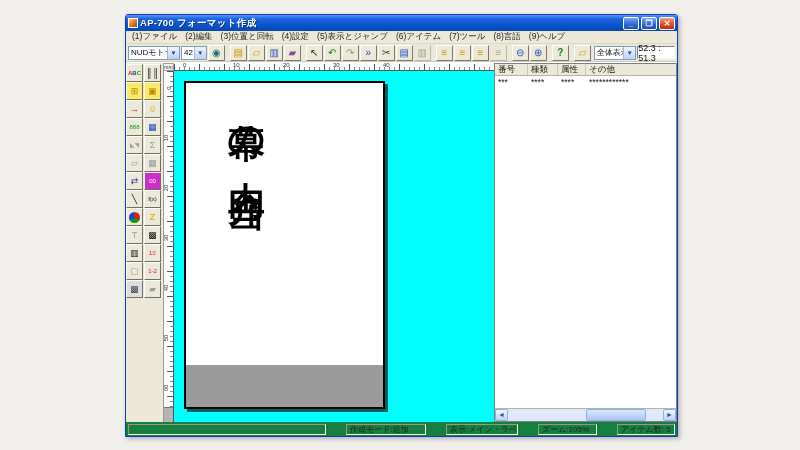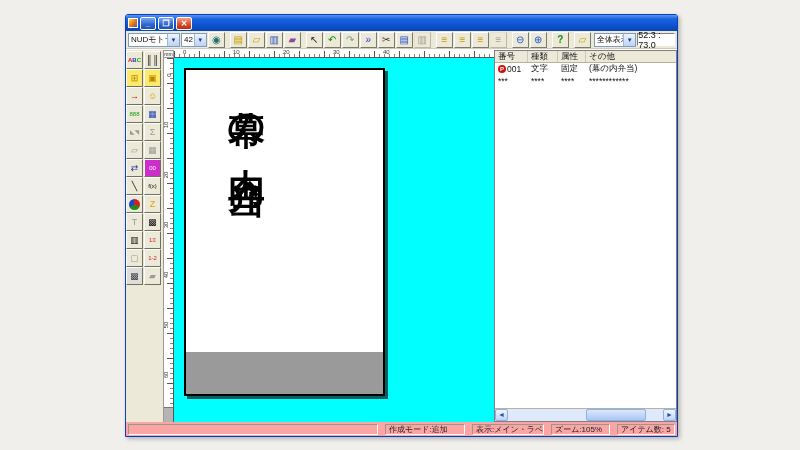--- a/index.html
+++ b/index.html
@@ -93,38 +93,50 @@
   .rfill{flex:1}
   .rscroll{height:13px;flex:0 0 13px;display:flex;align-items:center;background:#dfe9fb;
            border-top:1px solid #b5b29e}
   .sarrow{width:13px;height:12px;flex:0 0 13px;background:linear-gradient(180deg,#f0f6ff,#bdd3f8);
           border:1px solid #8cb0e8;border-radius:2px;color:#2a4f9e;font-size:7px;
           text-align:center;line-height:10px}
   .strack{flex:1;position:relative;height:12px}
   .sthumb{position:absolute;left:78px;width:60px;top:0;height:12px;border-radius:2px;
           background:linear-gradient(180deg,#dbe8fd,#aac6f2);border:1px solid #8cb0e8}
   
-  .statusbar{height:14px;flex:0 0 14px;display:flex;gap:7px;align-items:center;background:#fca5a5;
+  .statusbar{height:14px;flex:0 0 14px;display:flex;gap:20px;align-items:center;background:#15803d;
              padding:1px 2px;font-size:8px;color:#222}
   .seg{height:11px;border:1px solid;border-color:#99968a #fff #fff #99968a;display:flex;
        align-items:center;padding:0 3px;white-space:nowrap;overflow:hidden}
   .seg.s0{flex:1}.seg.s1{width:80px}.seg.s2{width:72px}.seg.s3{width:59px}.seg.s4{width:58px}
 </style>
 </head>
 <body>
 
 <div class="window">
 
   <div class="titlebar">
     <div class="title-icon"></div>
+    <div class="title-text">AP-700 フォーマット作成</div>
     <div class="tb-ctl">_</div>
     <div class="tb-ctl">❐</div>
     <div class="tb-ctl close">✕</div>
   </div>
 
+  <div class="menubar">
+      <div class="menu-item">(1)ファイル</div>
+      <div class="menu-item">(2)編集</div>
+      <div class="menu-item">(3)位置と回転</div>
+      <div class="menu-item">(4)設定</div>
+      <div class="menu-item">(5)表示とジャンプ</div>
+      <div class="menu-item">(6)アイテム</div>
+      <div class="menu-item">(7)ツール</div>
+      <div class="menu-item">(8)言語</div>
+      <div class="menu-item">(9)ヘルプ</div>
+    </div>
 
   <div class="toolbar">
     <div class="combo font-combo">
       <span class="cval">NUDモトヤEX明朝</span>
       <span class="carr">▼</span>
     </div>
     <div class="combo size-combo">
       <span class="cval">42</span>
       <span class="carr">▼</span>
     </div>
@@ -147,21 +159,21 @@
         <div class="tbtn dis" style="color: rgb(154, 154, 154);">≡</div>
         <div class="tbtn gap" style="color: rgb(34, 85, 204);">⊖</div>
         <div class="tbtn" style="color: rgb(34, 85, 204);">⊕</div>
         <div class="tbtn gap" style="color: rgb(18, 138, 18); font-weight: bold;">?</div>
         <div class="tbtn gap" style="color: rgb(200, 155, 0);">▱</div>
       </div>
     <div class="combo view-combo">
       <span class="cval">全体表示</span>
       <span class="carr">▼</span>
     </div>
-    <div class="coords">52.3 : 73.0</div>
+    <div class="coords">52.3 : 51.3</div>
   </div>
 
   <div class="content">
 
     <div class="palette" id="palette">
         <div class="pbtn">
           <span class="abc" style="color:#cc2222">A</span>
           <span class="abc" style="color:#2233bb">B</span>
           <span class="abc" style="color:#18a018">C</span>
         </div>
@@ -227,29 +239,20 @@
     <div class="rpanel">
       <div class="rheader" id="rheader">
           <div class="rh">番号</div>
           <div class="rh">種類</div>
           <div class="rh">属性</div>
           <div class="rh">その他</div>
         </div>
       <div id="rrows">
           <div class="rrow">
             <div class="rc c1">
-              <div class="marker">P</div>
-              <span>001</span>
-            </div>
-            <div class="rc c2">文字</div>
-            <div class="rc c3">固定</div>
-            <div class="rc c4">(幕の内弁当)</div>
-          </div>
-          <div class="rrow">
-            <div class="rc c1">
               <span>***</span>
             </div>
             <div class="rc c2">****</div>
             <div class="rc c3">****</div>
             <div class="rc c4">************</div>
           </div>
         </div>
       <div class="rfill"></div>
       <div class="rscroll">
         <div class="sarrow">◄</div>

